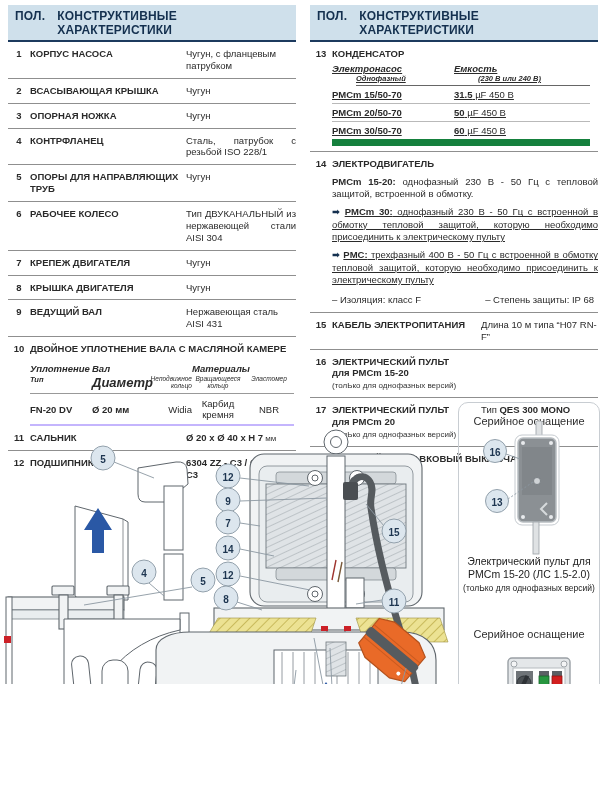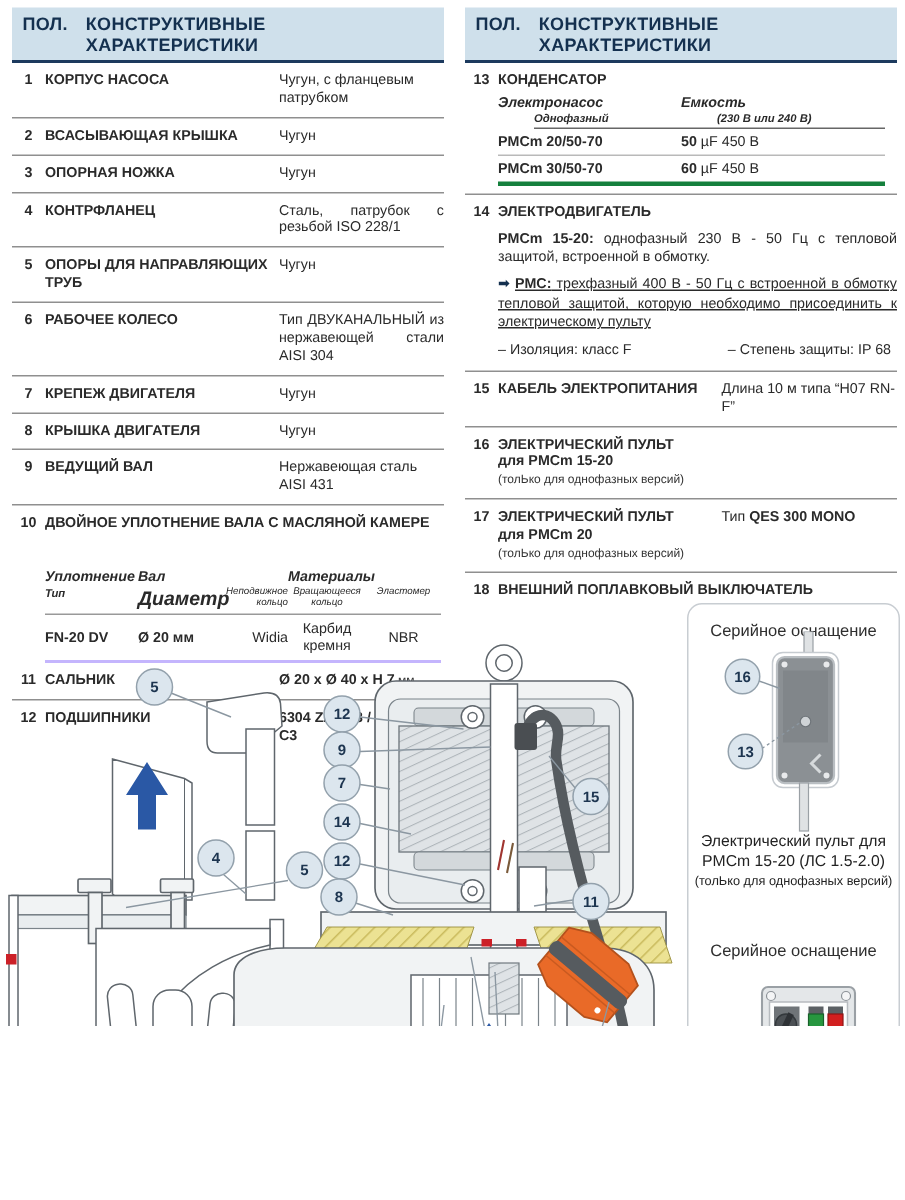--- a/index.html
+++ b/index.html
@@ -12,34 +12,34 @@
   .spec-row.noline{border-bottom:none;}
   .num{width:22px;flex:0 0 22px;text-align:center;font-weight:bold;}
   .name{width:150px;flex:0 0 150px;font-weight:bold;padding-right:6px;}
   .name.narrow{width:143px;flex:0 0 143px;}
   .val{flex:1;text-align:left;}
   .val.j{text-align:justify;}
   .b{font-weight:bold;} .it{font-style:italic;} .bi{font-weight:bold;font-style:italic;}
   .small-note{font-weight:normal;font-size:8px;color:#333;}
   .rule{border-bottom:1px solid #8f8f8f;}
   
-  .seal-table{margin:18px 0 0 22px;width:264px;font-size:9.5px;}
+  .seal-table{margin:2px 0 0 22px;width:264px;font-size:9.5px;}
   .st-head,.st-sub,.st-row{display:flex;}
   .st-c1{width:62px;} .st-c2{width:56px;} .st-c3{width:44px;text-align:right;}
   .st-c4{width:52px;text-align:center;} .st-c5{width:50px;text-align:center;}
   .st-c345{width:146px;text-align:center;}
   .st-sub{font-size:6.5px;margin-top:1px;padding-bottom:3px;}
   .st-row{border-top:1px solid #999;border-bottom:2px solid #c4b5fd;padding:4px 0;align-items:center;}
   
-  .cap-table{margin:1px 0 0 22px;width:258px;font-size:9.5px;}
+  .cap-table{margin:1px 0 0 22px;width:258px;font-size:9.5px;text-decoration:underline;}
   .cap-head,.cap-sub,.cap-row{display:flex;}
   .cap-c1{width:122px;} .cap-c2{flex:1;}
   .cap-sub{font-size:7.5px;padding-bottom:2px;border-bottom:1px solid #666;margin-left:24px;}
   .cap-row{padding:3px 0;border-bottom:1px solid #b9b9b9;}
-  .cap-row:last-child{border-bottom:3px solid #15803d;}
+  .cap-row:last-child{border-bottom:7px solid #15803d;}
   
   .motor-block{margin-left:22px;font-size:9.5px;line-height:1.3;}
   .motor-block p{margin:6px 0;text-align:justify;}
   .ul{text-decoration:underline;}
   .arrow-glyph{color:#14304f;font-weight:bold;}
   .notes{display:flex;justify-content:space-between;margin:7px 0 6px 0;padding-right:4px;}
   
   .diagram-svg{position:absolute;left:4px;top:398px;}
   .shape{fill:#ffffff;stroke:#5f666c;stroke-width:1;}
   .shape2{fill:#f1f3f4;stroke:#5f666c;stroke-width:1.1;}
@@ -171,36 +171,41 @@
     <div class="cap-table">
       <div class="cap-head">
         <span class="cap-c1 bi">Электронасос</span>
         <span class="cap-c2 bi">Емкость</span>
       </div>
       <div class="cap-sub">
         <span class="cap-c1 bi">Однофазный</span>
         <span class="cap-c2 bi">(230 В или 240 В)</span>
       </div>
       <div class="cap-row">
+        <span class="cap-c1 b">PMCm 15/50-70</span>
+        <span class="cap-c2"><span class="b">31.5</span><span> µF 450 В</span></span>
+      </div>
+      <div class="cap-row">
         <span class="cap-c1 b">PMCm 20/50-70</span>
         <span class="cap-c2"><span class="b">50</span><span> µF 450 В</span></span>
       </div>
       <div class="cap-row">
         <span class="cap-c1 b">PMCm 30/50-70</span>
         <span class="cap-c2"><span class="b">60</span><span> µF 450 В</span></span>
       </div>
     </div>
     <div class="rule" style="margin-top:5px"></div>
 
     <div class="spec-row noline" style="padding-bottom:0">
       <span class="num">14</span>
       <span class="name" style="width:auto;flex:1">ЭЛЕКТРОДВИГАТЕЛЬ</span>
     </div>
     <div class="motor-block">
       <p><span class="b">PMCm 15-20:</span><span> однофазный 230 В - 50 Гц с тепловой защитой, встроенной в обмотку.</span></p>
+      <p><span class="arrow-glyph">➡</span> <span class="ul"><span class="b">PMCm 30:</span><span> однофазный 230 В - 50 Гц с встроенной в обмотку тепловой защитой, которую необходимо присоединить к электрическому пульту</span></span></p>
       <p><span class="arrow-glyph">➡</span> <span class="ul"><span class="b">PMC:</span><span> трехфазный 400 В - 50 Гц с встроенной в обмотку тепловой защитой, которую необходимо присоединить к электрическому пульту</span></span></p>
       <div class="notes">
         <span>– Изоляция: класс F</span>
         <span>– Степень защиты: IP 68</span>
       </div>
     </div>
     <div class="rule"></div>
 
     <div class="spec-row">
       <span class="num">15</span>

